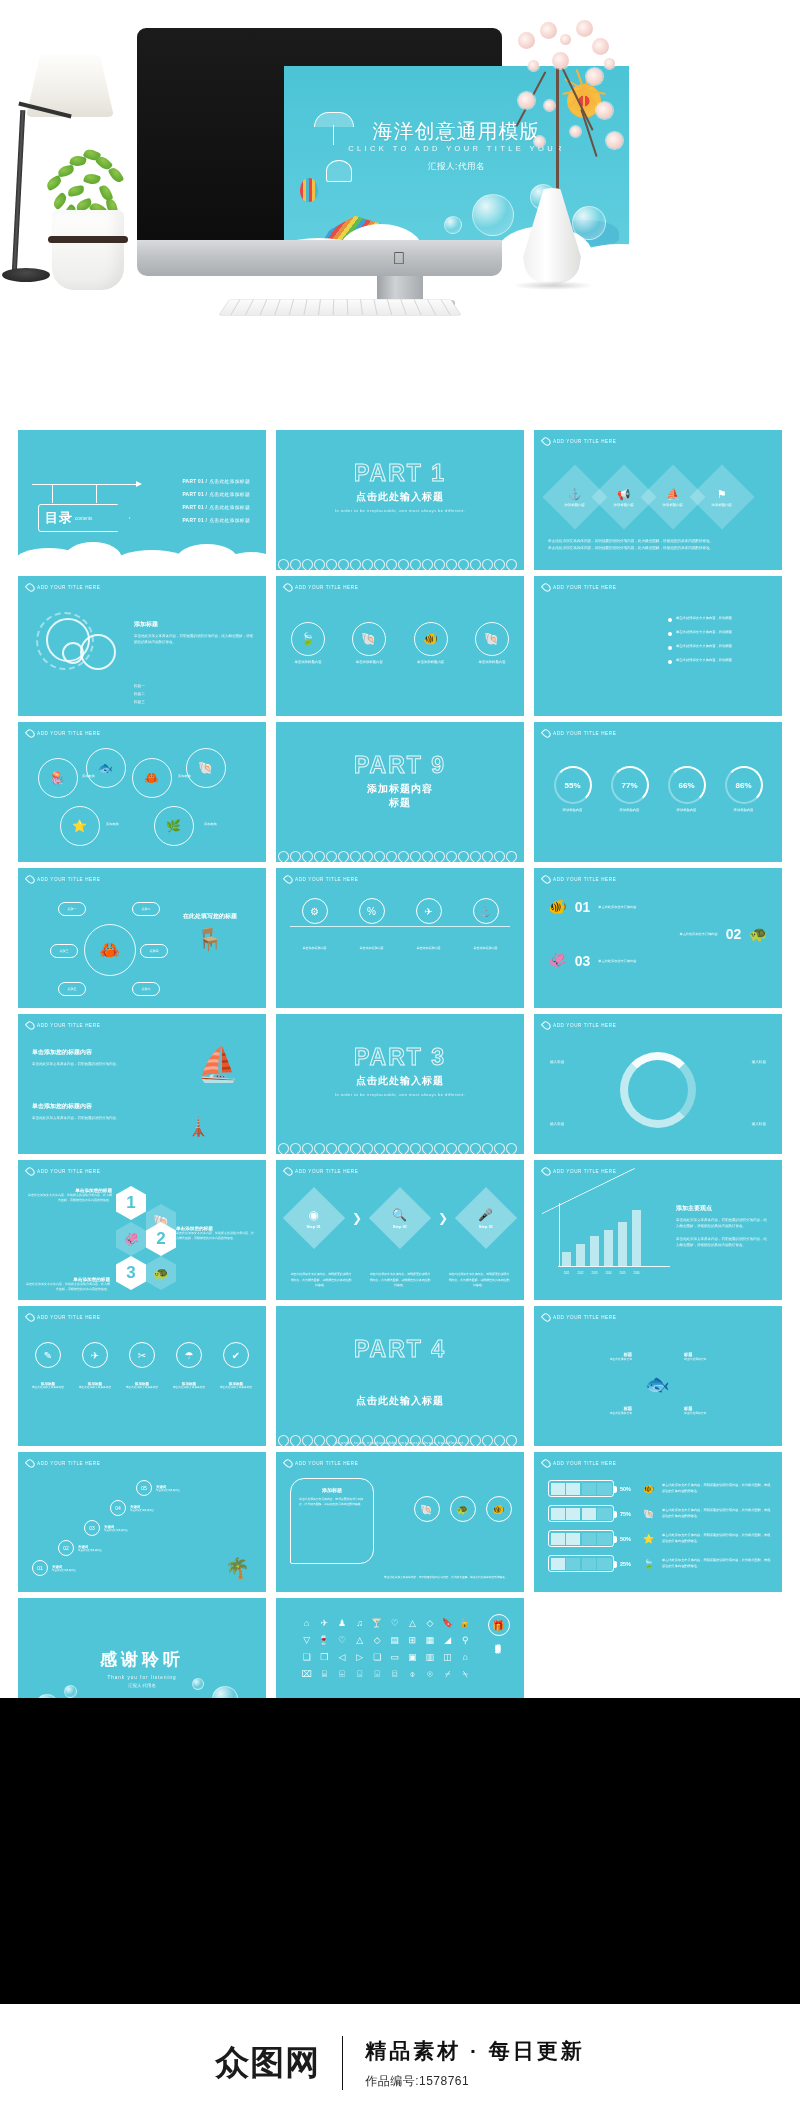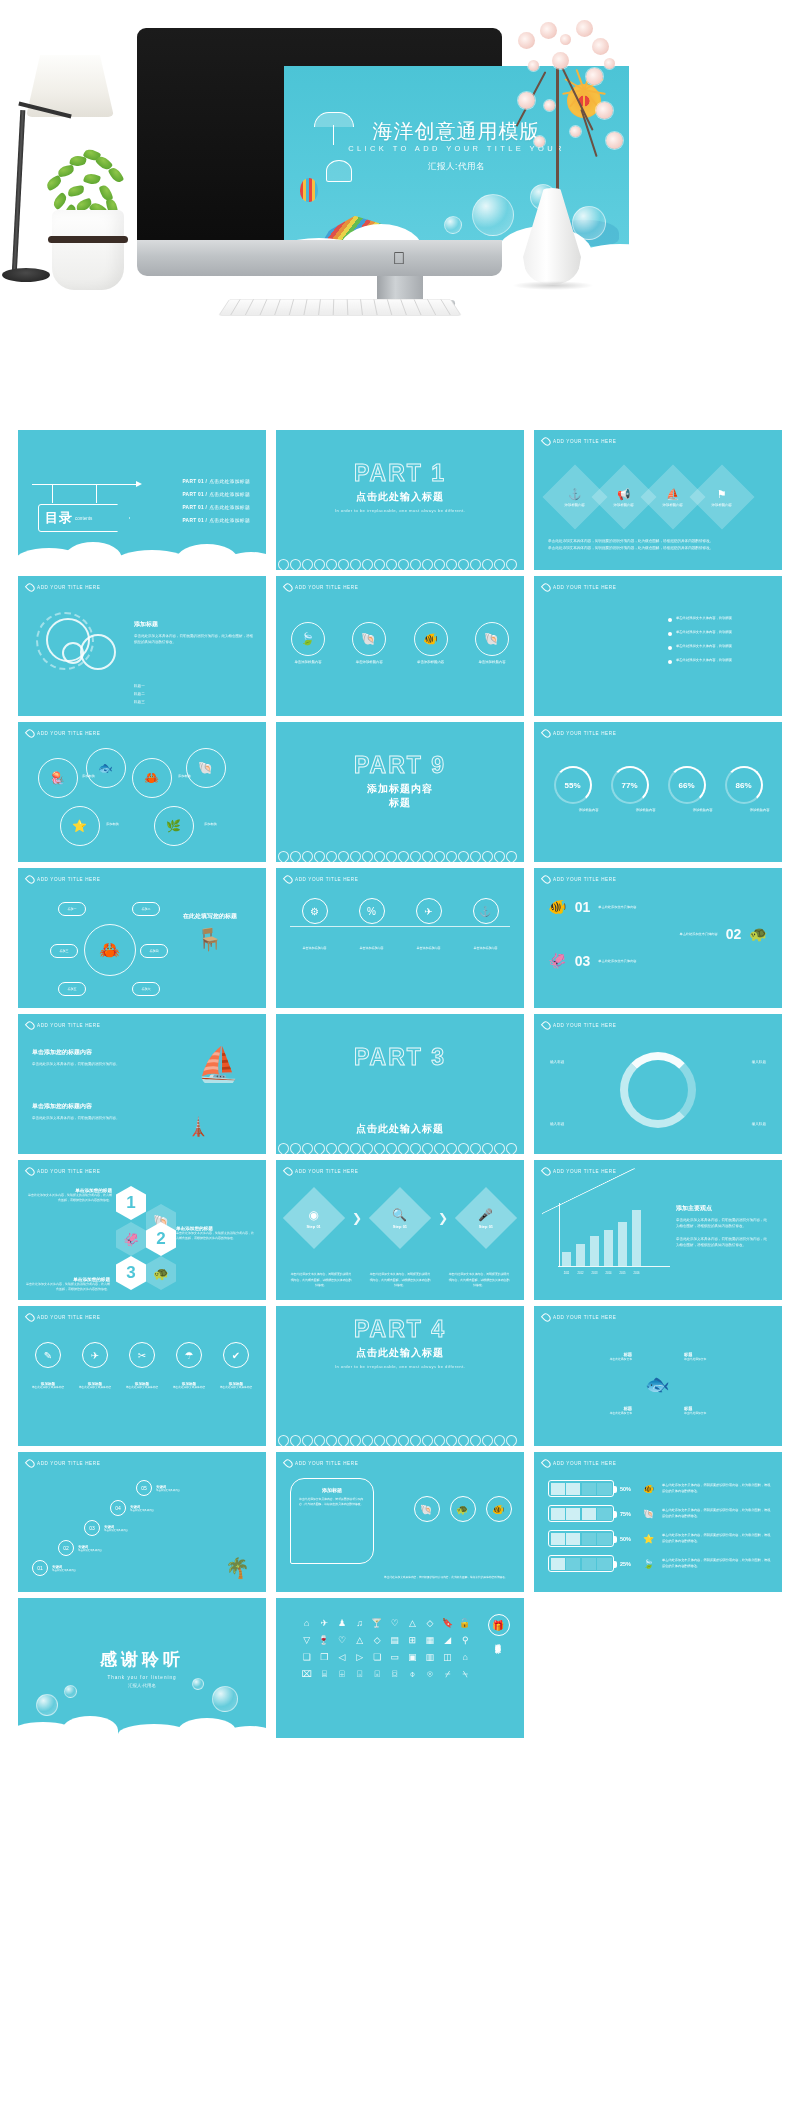--- a/index.html
+++ b/index.html
@@ -332,21 +332,21 @@
     width: 40px; text-align:center;
   }
   .circ .ring {
     width: 34px; height: 34px; margin: 0 auto 4px;
     border: 1.3px solid rgba(255,255,255,.9); border-radius: 50%;
     display:flex; align-items:center; justify-content:center; font-size: 12px;
   }
   .circ .cap { font-size: 3.4px; line-height:1.6; }
 
   .pct-row { position:absolute; left: 10px; right: 10px; top: 44px; display:flex; justify-content:space-around; }
-  .pct { text-align:right; width: 52px; }
+  .pct { text-align:center; width: 52px; }
   .pct .ring {
     width: 38px; height: 38px; margin: 0 auto 4px; border-radius: 50%;
     border: 2.4px solid rgba(255,255,255,.35);
     border-top-color: #ffffff; border-right-color:#ffffff;
     display:flex; align-items:center; justify-content:center;
     font-size: 8px; font-weight: 700;
   }
   .pct .cap { font-size: 3.3px; line-height: 1.6; }
 
   .hex {
@@ -870,21 +870,21 @@
       </div>
       <div style="position:absolute; left:14px; top:88px; width:104px;">
         <div class="body-title">单击添加您的标题内容</div>
         <div class="body-text">单击此处添加文本具体内容，简明扼要的说明分项内容。</div>
       </div>
       <div style="position:absolute; right:26px; top:30px; font-size:34px; opacity:.95;">⛵</div>
       <div style="position:absolute; right:56px; bottom:16px; font-size:18px; opacity:.9;">🗼</div>
     </div>
 
     <div class="thumb">
-      <div class="center-col" style="justify-content:flex-start; padding-top:32px;gap:48px;">
+      <div class="center-col" style="justify-content:flex-start; padding-top:32px;">
         <div class="big-part">PART 3</div>
         <div class="part-cn">点击此处输入标题</div>
         <div class="part-en">In order to be irreplaceable, one must always be different.</div>
       </div>
       <div class="wave-strip">
         <span></span>
           <span></span>
           <span></span>
           <span></span>
           <span></span>
@@ -1050,21 +1050,21 @@
         </div>
         <div style="text-align:center; width:44px;">
           <div style="width:26px;height:26px;border:1.2px solid #fff;border-radius:50%;margin:0 auto;display:flex;align-items:center;justify-content:center;font-size:10px;">✔</div>
           <div style="font-size:3.6px; font-weight:700; margin-top:14px;">添加标题</div>
           <div style="font-size:2.7px; line-height:1.8;">单击此处添加文本具体内容</div>
         </div>
       </div>
     </div>
 
     <div class="thumb">
-      <div class="center-col" style="justify-content:flex-start; padding-top:12px;">
+      <div class="center-col" style="justify-content:space-between; padding-top:32px;">
         <div class="big-part">PART 4</div>
         <div class="part-cn">点击此处输入标题</div>
         <div class="part-en">In order to be irreplaceable, one must always be different.</div>
       </div>
       <div class="wave-strip">
         <span></span>
           <span></span>
           <span></span>
           <span></span>
           <span></span>
@@ -1291,14 +1291,26 @@
       </div>
       <div class="gift-side">
         <span class="circ-ic">🎁</span>
         <span class="vtxt">赠送部分图标</span>
       </div>
     </div>
 
     <div style="width:248px; height:140px; background:#ffffff;"></div>
   </div>
 
+  <div class="black-gap">
+    <div class="footer-bar">
+      <div class="brand-logo">
+        <span class="mark">众图网</span>
+      </div>
+      <div class="brand-divider"></div>
+      <div class="brand-right">
+        <div class="brand-tag">精品素材 · 每日更新</div>
+        <div class="brand-code">作品编号:1578761</div>
+      </div>
+    </div>
+  </div>
 
 </div>
 
 </body></html>

